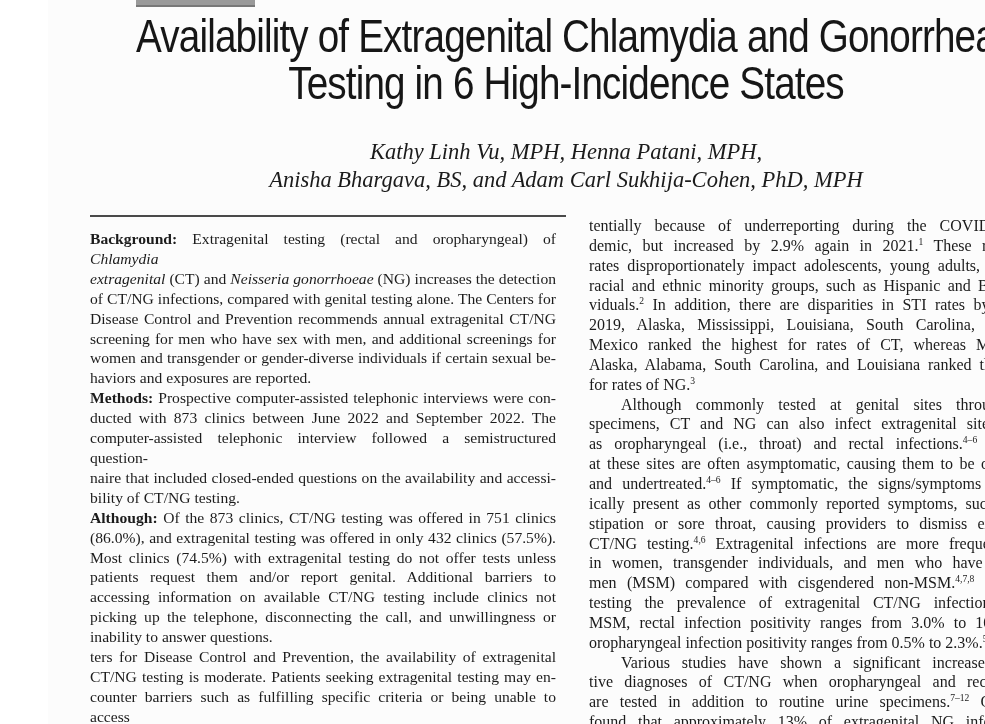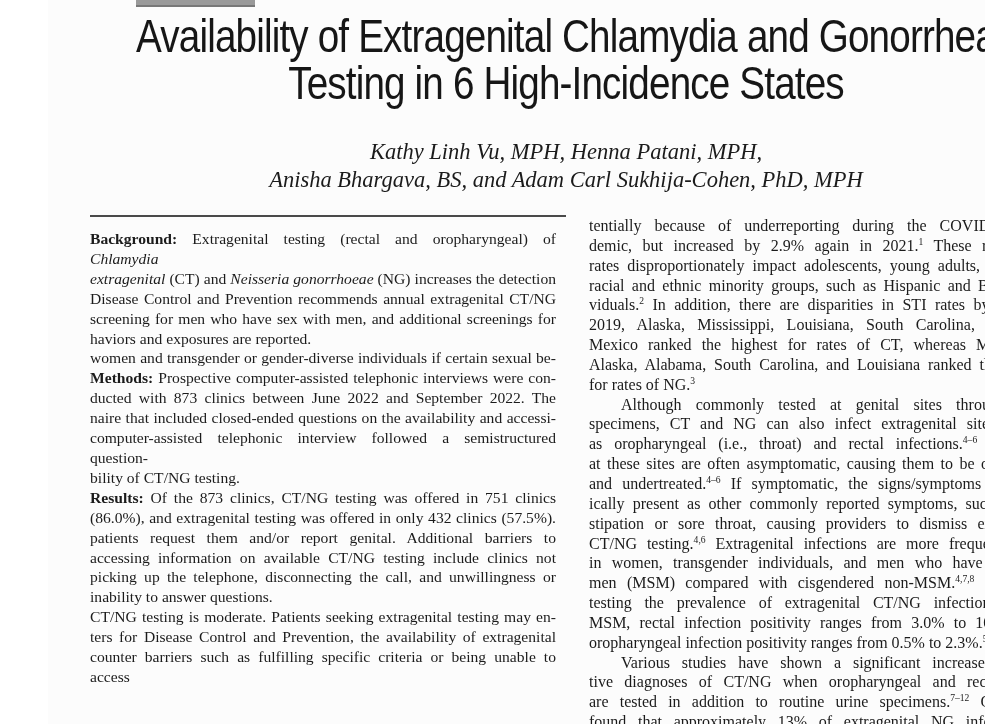--- a/index.html
+++ b/index.html
@@ -95,37 +95,39 @@
       <div>Kathy Linh Vu, MPH, Henna Patani, MPH,</div>
       <div>Anisha Bhargava, BS, and Adam Carl Sukhija-Cohen, PhD, MPH</div>
     </div>
   </header>
 
   <section class="abstract">
     <div class="abstract-rule"></div>
     <div class="abstract-body">
         <div class="line"><b class="lead">Background:</b> Extragenital testing (rectal and oropharyngeal) of <i>Chlamydia</i></div>
         <div class="line"><i>extragenital</i> (CT) and <i>Neisseria gonorrhoeae</i> (NG) increases the detection</div>
+        <div class="line">of CT/NG infections, compared with genital testing alone. The Centers for</div>
         <div class="line">Disease Control and Prevention recommends annual extragenital CT/NG</div>
         <div class="line">screening for men who have sex with men, and additional screenings for</div>
+        <div class="line">women and transgender or gender-diverse individuals if certain sexual be-</div>
         <div class="line last">haviors and exposures are reported.</div>
-        <div class="line">women and transgender or gender-diverse individuals if certain sexual be-</div>
         <div class="line"><b class="lead">Methods:</b> Prospective computer-assisted telephonic interviews were con-</div>
         <div class="line">ducted with 873 clinics between June 2022 and September 2022. The</div>
+        <div class="line">computer-assisted telephonic interview followed a semistructured question-</div>
         <div class="line">naire that included closed-ended questions on the availability and accessi-</div>
-        <div class="line">computer-assisted telephonic interview followed a semistructured question-</div>
         <div class="line last">bility of CT/NG testing.</div>
-        <div class="line"><b class="lead">Results:</b> Of the 873 clinics, CT/NG testing was offered in 751 clinics</div>
+        <div class="line"><b class="lead">Although:</b> Of the 873 clinics, CT/NG testing was offered in 751 clinics</div>
         <div class="line">(86.0%), and extragenital testing was offered in only 432 clinics (57.5%).</div>
+        <div class="line">Most clinics (74.5%) with extragenital testing do not offer tests unless</div>
         <div class="line">patients request them and/or report genital. Additional barriers to</div>
         <div class="line">accessing information on available CT/NG testing include clinics not</div>
         <div class="line">picking up the telephone, disconnecting the call, and unwillingness or</div>
         <div class="line last">inability to answer questions.</div>
+        <div class="line">ters for Disease Control and Prevention, the availability of extragenital</div>
         <div class="line">CT/NG testing is moderate. Patients seeking extragenital testing may en-</div>
-        <div class="line">ters for Disease Control and Prevention, the availability of extragenital</div>
         <div class="line">counter barriers such as fulfilling specific criteria or being unable to access</div>
       </div>
   </section>
 
   <section class="body-col">
       <div class="line">tentially because of underreporting during the COVID-19 pan-</div>
       <div class="line">demic, but increased by 2.9% again in 2021.<sup>1</sup> These rising STI</div>
       <div class="line">rates disproportionately impact adolescents, young adults, and some</div>
       <div class="line">racial and ethnic minority groups, such as Hispanic and Black indi-</div>
       <div class="line">viduals.<sup>2</sup> In addition, there are disparities in STI rates by state. In</div>

